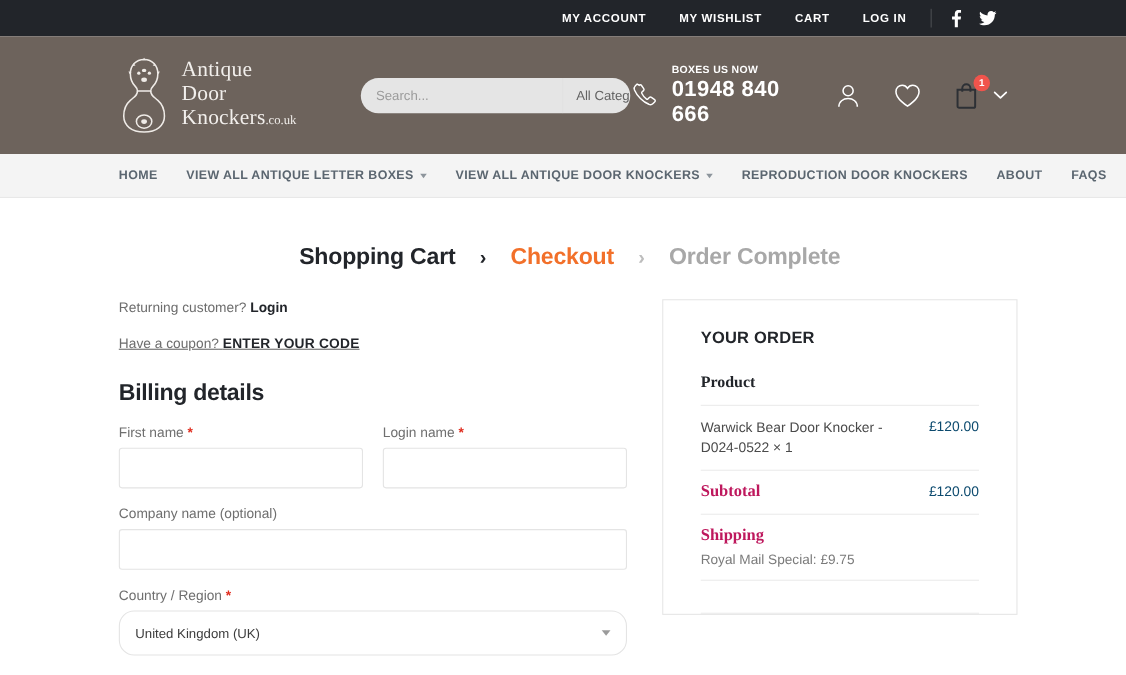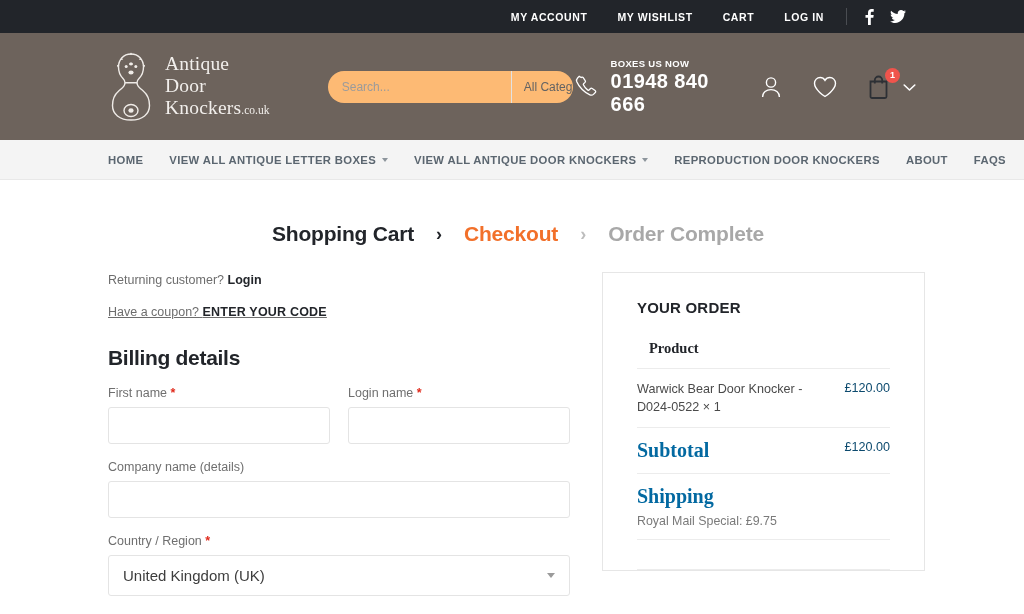--- a/index.html
+++ b/index.html
@@ -54,21 +54,21 @@
     font-family: "Liberation Serif", serif;
     color: #f2efec;
     font-size: 19.5px;
     line-height: 22px;
     letter-spacing: 0.2px;
   }
   .brand-text .tld { font-size: 11.5px; letter-spacing: 0; }
 
   .searchbar {
     width: 270px; height: 32px;
-    background: #fdba74;
+    background: #e5e5e5;
     border-radius: 16px;
     display: flex;
     align-items: center;
     margin-left: 0;
     overflow: hidden;
   }
   .search-input {
     flex: 1 1 auto;
     border: none; outline: none; background: transparent;
     font-family: "Liberation Sans", sans-serif;
@@ -224,26 +224,26 @@
     outline: none;
     font-family: "Liberation Sans", sans-serif;
     font-size: 13px;
     color: #3d3d3d;
     padding: 0 12px;
   }
   .fselect {
     width: 100%;
     height: 41px;
     border: 1px solid #e4e4e4;
-    border-radius: 3px;
+    border-radius: 14px;
     background: #ffffff;
     display: flex;
     align-items: center;
     padding: 0 14px;
-    font-size: 15px;
+    font-size: 12px;
     color: #3d3d3d;
     cursor: pointer;
     position: relative;
     text-align: right;
   }
   .fselect .sel-caret {
     position: absolute;
     right: 14px;
     width: 0; height: 0;
     border-left: 4px solid transparent;
@@ -273,39 +273,38 @@
     gap: 12px;
     padding: 11px 0;
     border-bottom: 1px solid #ececec;
   }
   .order-row.head { border-bottom: 1px solid #ececec; padding-top: 0; }
   .o-head {
     font-family: "Liberation Serif", serif;
     font-size: 14.5px;
     font-weight: bold;
     color: #22252a;
-    margin-left: 12px;
   }
   .o-name {
     font-size: 12.6px;
     color: #4a4a4a;
     line-height: 18px;
     max-width: 175px;
   }
   .o-price {
     font-size: 12.6px;
     color: #0c4a6e;
     white-space: nowrap;
     padding-top: 1px;
   }
   .o-label {
     font-family: "Liberation Serif", serif;
-    font-size: 20px;
-    font-weight: bold;
-    color: #0369a1;
+    font-size: 15px;
+    font-weight: bold;
+    color: #be185d;
   }
   .o-ship { font-size: 12.4px; color: #7a7a7a; padding-top: 6px; }
   .order-row.block { display: block; }
 </style>
 </head>
 <body>
 
 <div class="topbar">
   <div class="topbar-links">
     <a class="topbar-link">MY ACCOUNT</a>
@@ -468,21 +467,21 @@
       <div class="field half">
         <label class="flabel">
           <span>Login name</span>
           <span class="req">*</span>
         </label>
         <input class="finput" type="text" value="" style="">
       </div>
     </div>
 
     <div class="field full">
-      <label class="flabel">Company name (details)</label>
+      <label class="flabel">Company name (optional)</label>
       <input class="finput" type="text" value="" style="">
     </div>
 
     <div class="field full">
       <label class="flabel">
         <span>Country / Region</span>
         <span class="req">*</span>
       </label>
       <div class="fselect">
         <span>United Kingdom (UK)</span>

